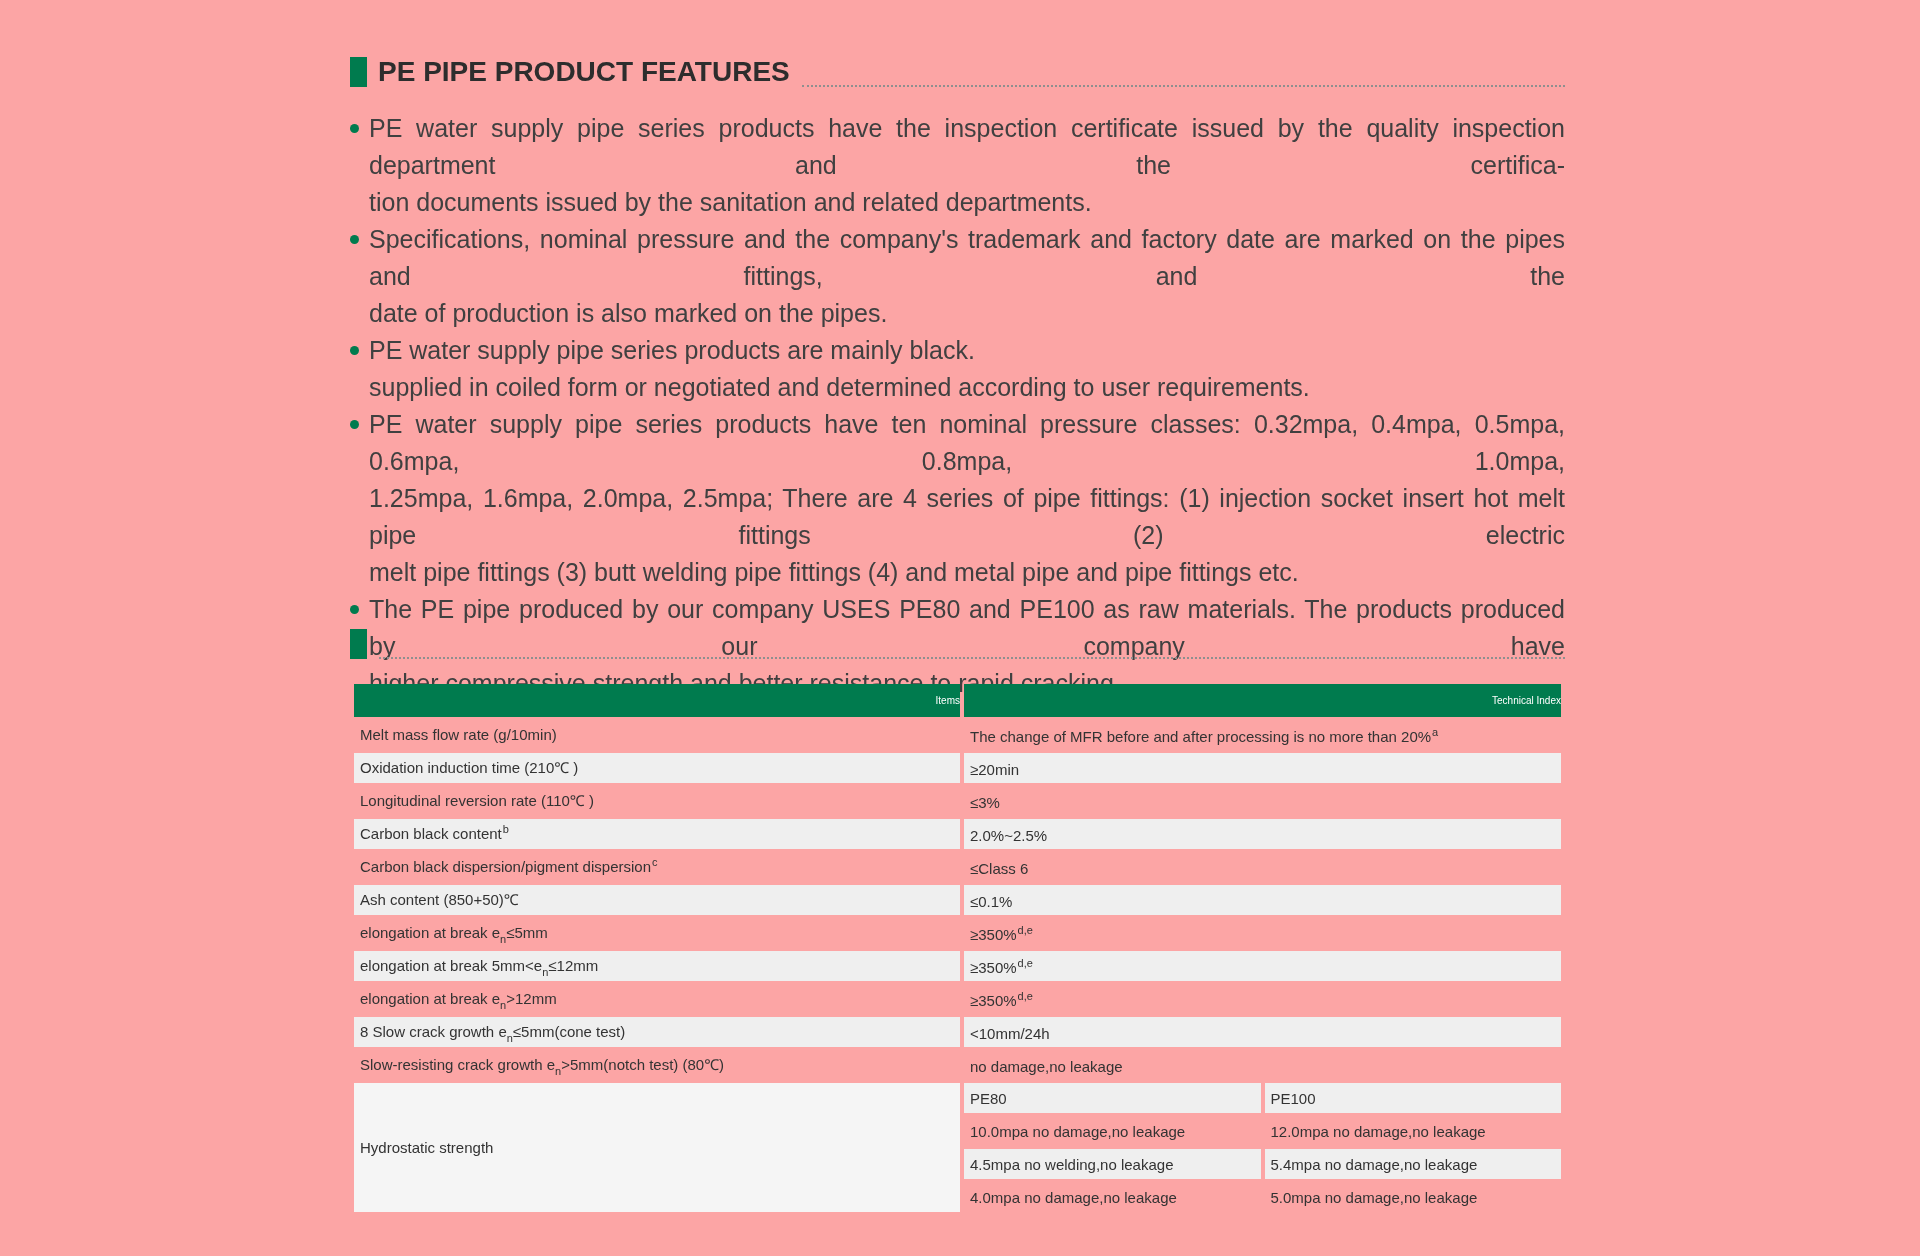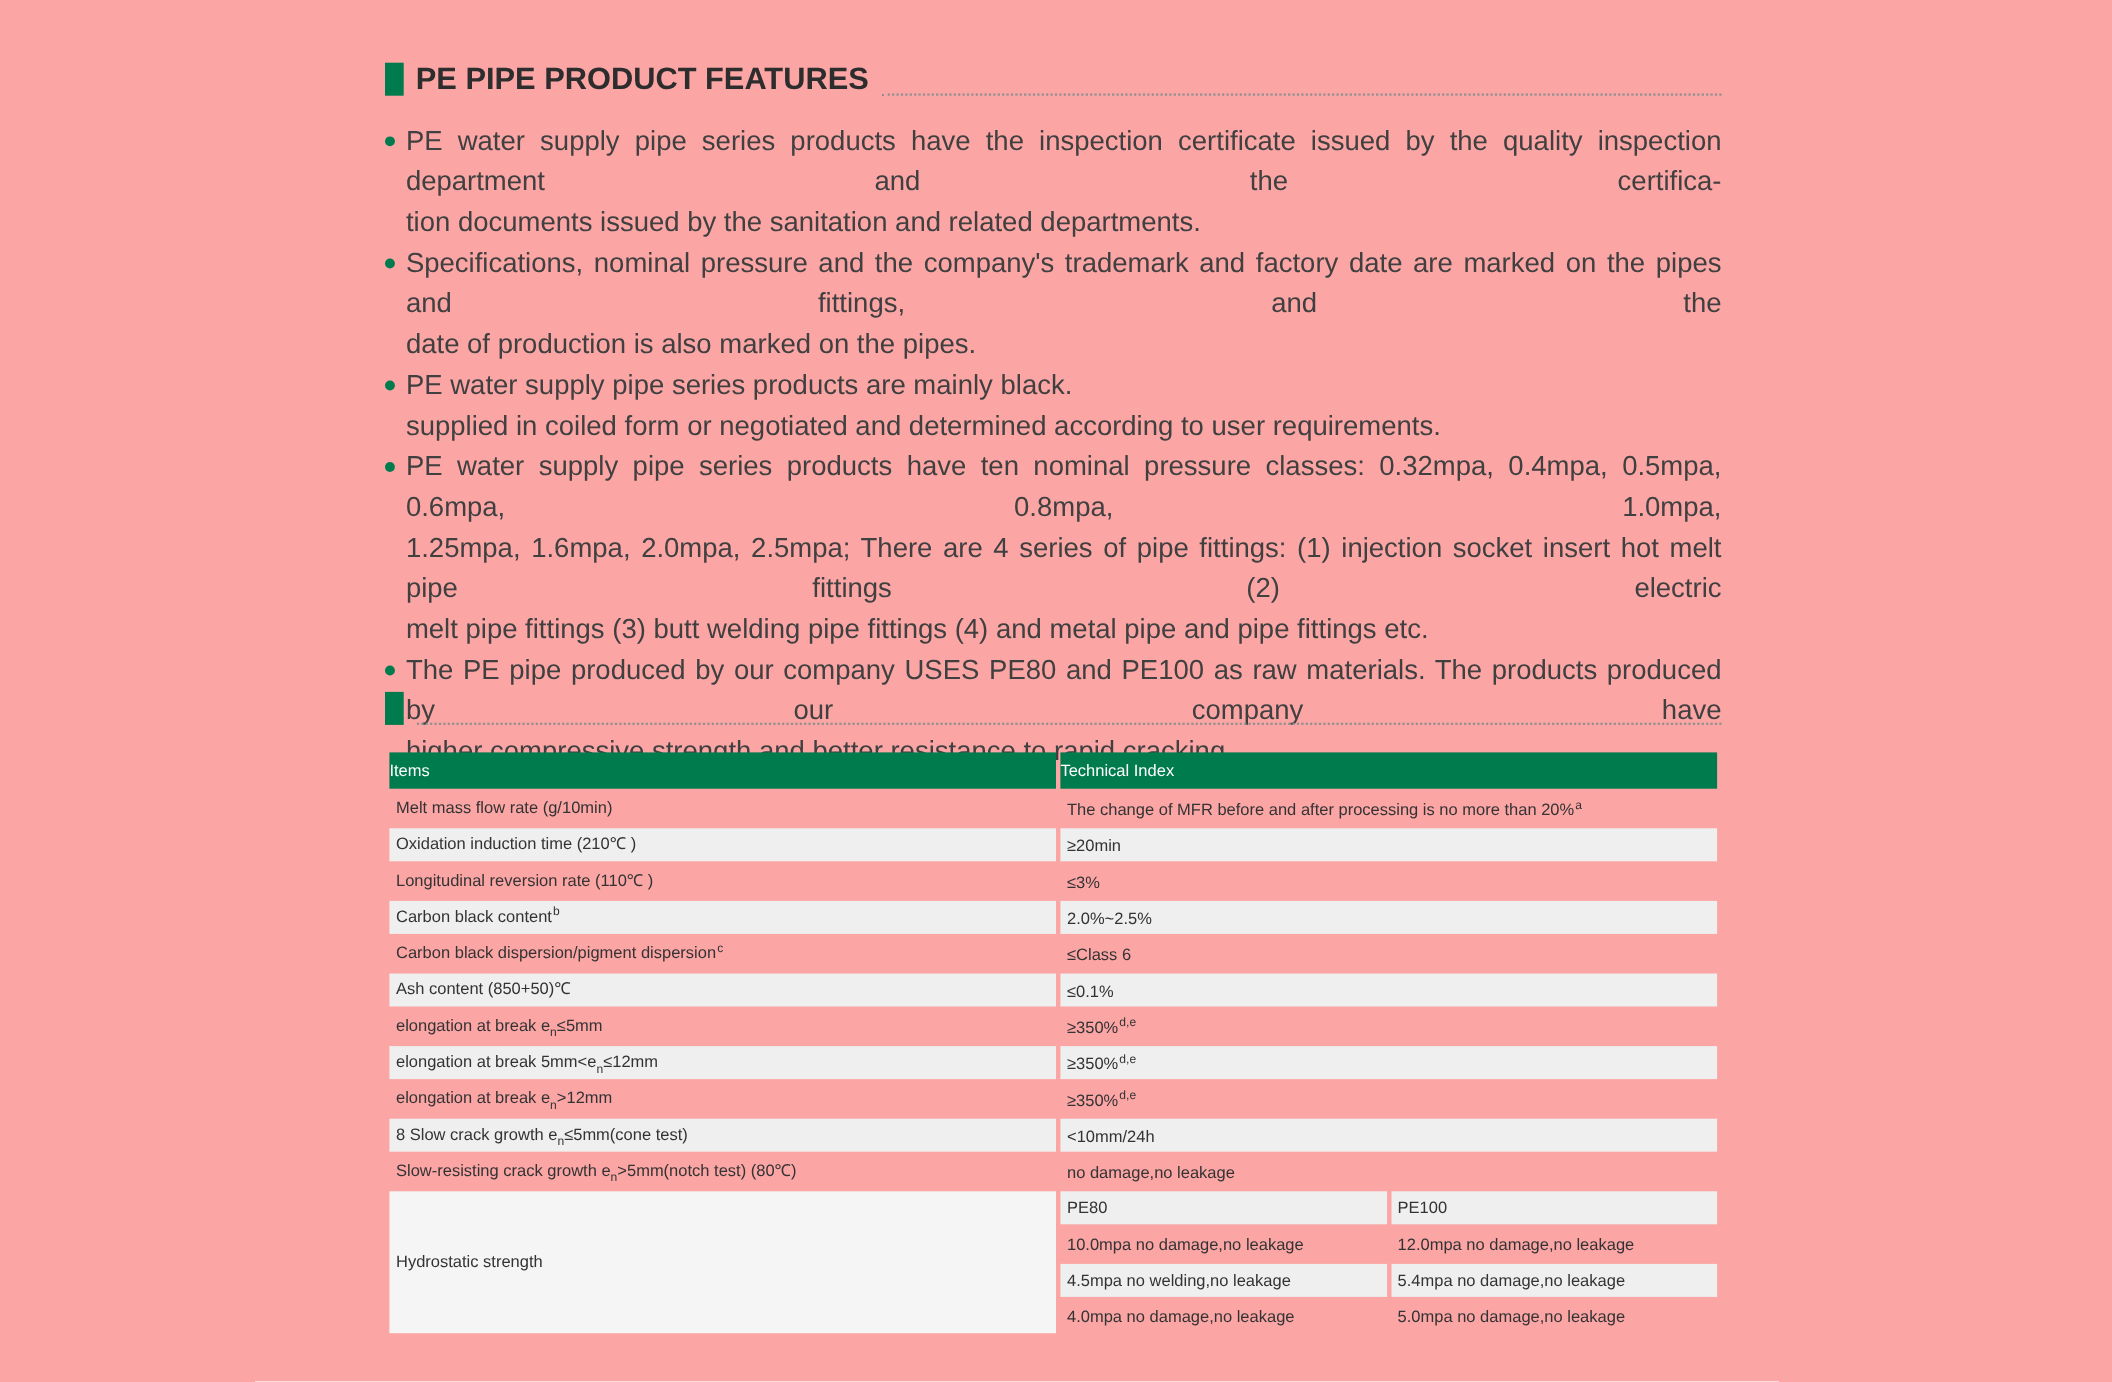--- a/index.html
+++ b/index.html
@@ -15,22 +15,22 @@
   .leader{flex:1 1 auto;height:27px;border-bottom:2px dotted #8f8f8f;margin-left:12px;}
 
   
   .bullet{position:relative;padding-left:19px;}
   .dot{position:absolute;left:0;top:14px;width:9px;height:9px;border-radius:50%;background:#007b4e;}
   .bl{font-size:25px;line-height:37px;color:#404040;white-space:normal;}
   .bl.j{text-align:justify;text-align-last:justify;}
 
   
   table.props{width:1215px;border-collapse:separate;border-spacing:4px 3px;table-layout:fixed;}
-  table.props th{background:#007b4e;color:#ffffff;font-size:15px;font-weight:normal;height:33px;
-                 text-align:left;padding:0;}
+  table.props th{background:#007b4e;color:#ffffff;font-size:10px;font-weight:normal;height:33px;
+                 text-align:right;padding:0;}
   table.props td{font-size:15px;color:#333333;height:30px;padding:0 6px;
                  overflow:hidden;}
   td.gray{background:#efefef;}
   td.subrow{height:24px;}
   td.hydro-label{background:#f5f5f5;vertical-align:middle;}
   table.props sup{font-size:11px;vertical-align:6px;margin-left:1px;}
   table.props sub{font-size:11px;vertical-align:-5px;}
 
   
   #sec1{top:56px;}

